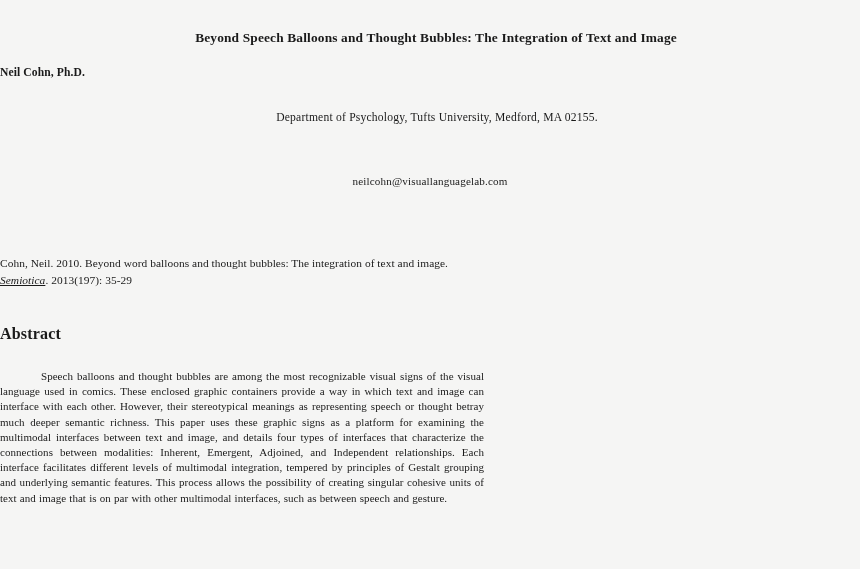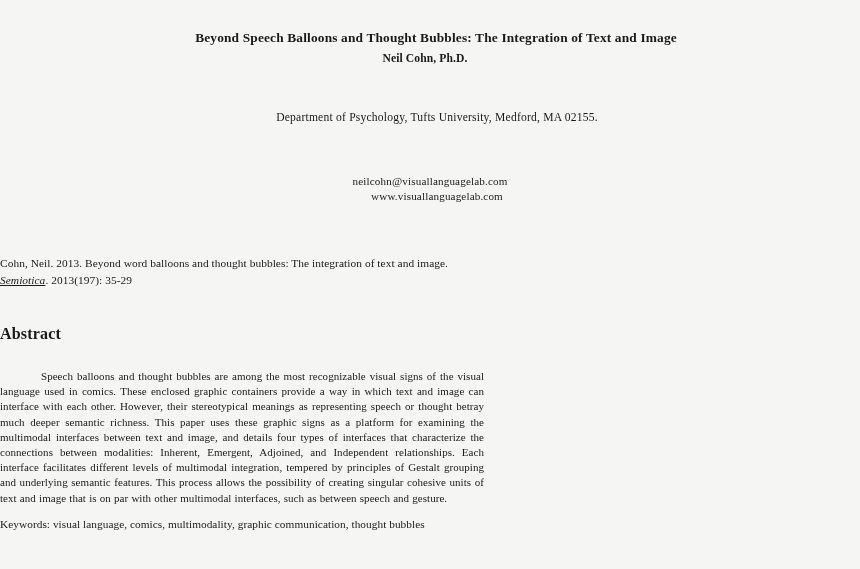--- a/index.html
+++ b/index.html
@@ -35,23 +35,22 @@
     font-size: 13.4px;
     font-weight: bold;
     letter-spacing: 0.15px;
     line-height: 1.2;
     margin: 0;
     padding-right: 4px;
   }
   .doc-author {
     position: absolute;
     left: 0;
-    top: 52px;
+    top: 66px;
     width: 860px;
-    text-align: center;
     font-size: 11.6px;
     font-weight: bold;
     letter-spacing: 0.1px;
     padding-right: 10px;
     box-sizing: border-box;
   }
   .doc-affiliation {
     position: absolute;
     left: 16px;
     top: 103px;
@@ -129,26 +128,24 @@
   <div class="title-block">
     <h1 class="doc-title">Beyond Speech Balloons and Thought Bubbles: The Integration of Text and Image</h1>
   </div>
 
   <div class="doc-author">Neil Cohn, Ph.D.</div>
 
   <div class="doc-affiliation">Department of Psychology, Tufts University, Medford, MA 02155.</div>
 
   <div class="contact-block">
     <span class="contact-email">neilcohn@visuallanguagelab.com</span>
-    <span class="contact-web">www.visuallanguagelab.com</span>
   </div>
 
   <div class="citation">
-    <span>Cohn, Neil. 2013. Beyond word balloons and thought bubbles: The integration of text and image. </span><span class="jrnl">Semiotica</span><span>. 2013(197): 35-29</span>
+    <span>Cohn, Neil. 2010. Beyond word balloons and thought bubbles: The integration of text and image. </span><span class="jrnl">Semiotica</span><span>. 2013(197): 35-29</span>
   </div>
 
   <div class="abstract-heading">Abstract</div>
 
   <p class="abstract-body">Speech balloons and thought bubbles are among the most recognizable visual signs of the visual language used in comics. These enclosed graphic containers provide a way in which text and image can interface with each other. However, their stereotypical meanings as representing speech or thought betray much deeper semantic richness. This paper uses these graphic signs as a platform for examining the multimodal interfaces between text and image, and details four types of interfaces that characterize the connections between modalities: Inherent, Emergent, Adjoined, and Independent relationships. Each interface facilitates different levels of multimodal integration, tempered by principles of Gestalt grouping and underlying semantic features. This process allows the possibility of creating singular cohesive units of text and image that is on par with other multimodal interfaces, such as between speech and gesture.</p>
 
-  <div class="keywords">Keywords: visual language, comics, multimodality, graphic communication, thought bubbles</div>
 
 </div>
 
 </body></html>

